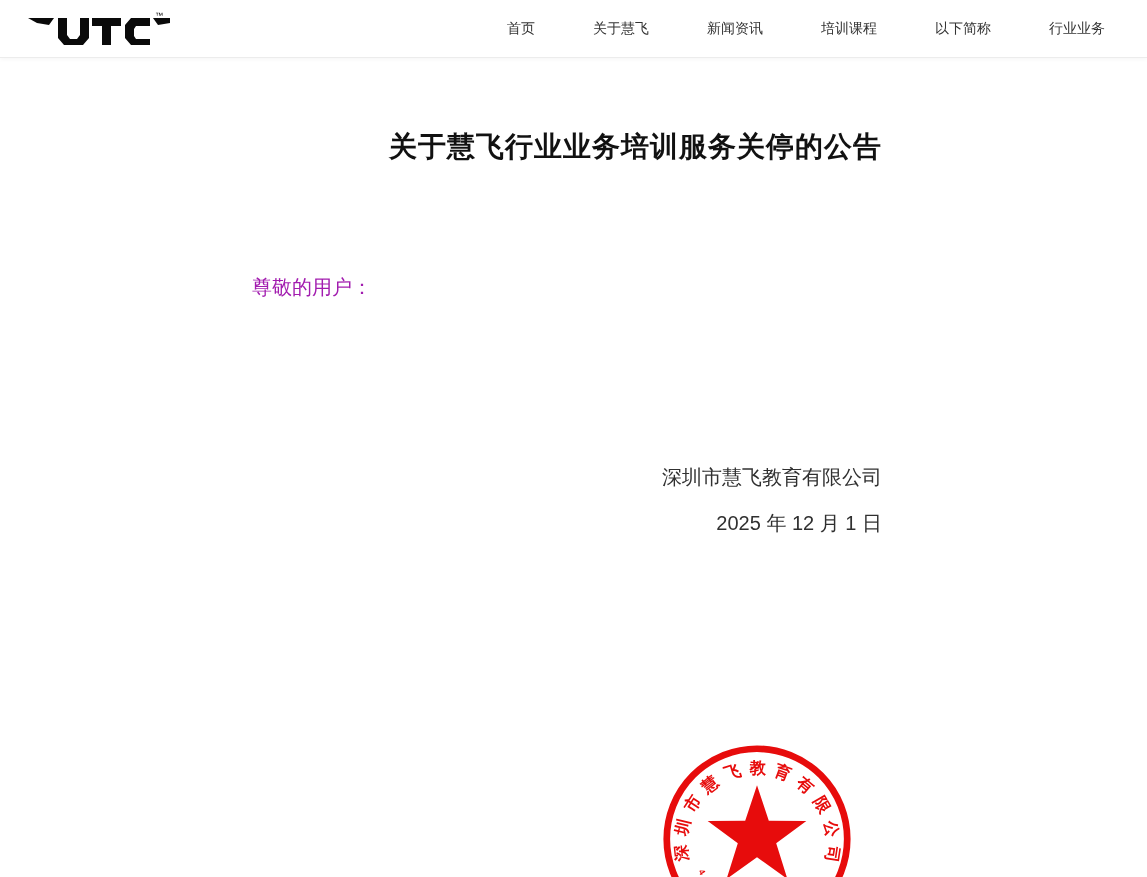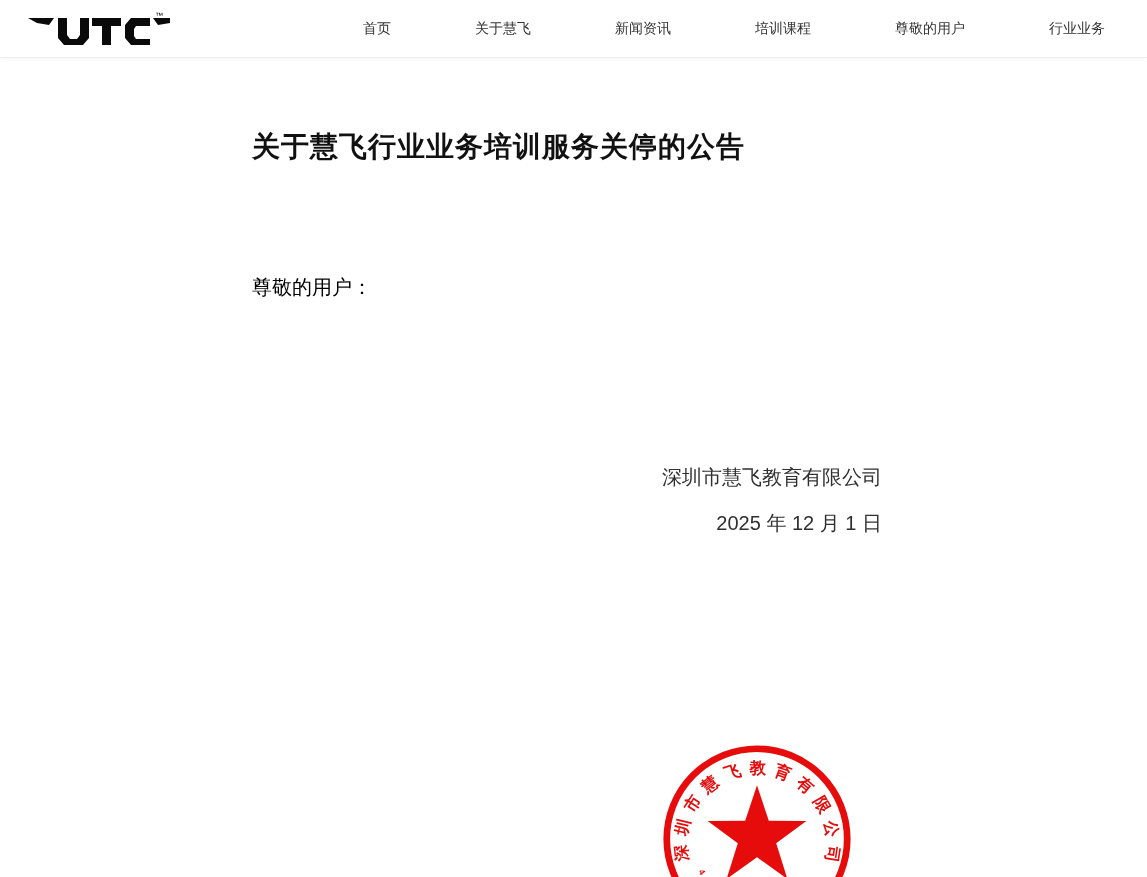--- a/index.html
+++ b/index.html
@@ -14,51 +14,51 @@
     display: flex;
     align-items: center;
     justify-content: space-between;
     padding: 0 42px 0 28px;
     border-bottom: 1px solid #ececec;
     box-shadow: 0 2px 4px rgba(0,0,0,0.03);
     z-index: 5;
   }
   .logo { display: flex; align-items: flex-start; cursor: pointer; }
   .logo svg { display: block; }
-  .nav { display: flex; align-items: flex-end; gap: 84px; }
+  .nav { display: flex; align-items: flex-end; gap: 58px; }
   .nav-item {
     font-size: 14px;
     color: #333333;
     cursor: pointer;
     white-space: nowrap;
   }
 
   
   .main { position: relative; width: 100%; height: 819px; background: #ffffff; }
   .article {
     position: absolute;
     left: 252px;
     top: 0;
     width: 630px;
   }
   .notice-title {
     margin-top: 70px;
-    text-align: left;
+    text-align: right;
     font-size: 28px;
     font-weight: bold;
     color: #111111;
     letter-spacing: 1px;
     white-space: nowrap;
   }
   .notice-body {
     margin-top: 98px;
     width: 588px;
     font-size: 20px;
     line-height: 47px;
-    color: #000000;
+    color: #a21caf;
     text-align: justify;
   }
   .salutation { text-indent: 0; }
   .para { text-indent: 2em; }
   .para .bold { font-weight: bold; }
   .signature {
     margin-top: 143px;
     width: 630px;
     text-align: right;
     font-size: 20px;
@@ -95,21 +95,21 @@
 
       <polygon points="125,8 151,8 142,13 130,15" fill="#0a0a0a"></polygon>
       <text x="127" y="8" font-size="8" fill="#0a0a0a">™</text>
     </svg>
   </div>
   <div class="nav">
     <span class="nav-item">首页</span>
     <span class="nav-item">关于慧飞</span>
     <span class="nav-item">新闻资讯</span>
     <span class="nav-item">培训课程</span>
-    <span class="nav-item">尊敬的用户</span>
+    <span class="nav-item">以下简称</span>
     <span class="nav-item">行业业务</span>
   </div>
 </div>
 
 <div class="main">
   <div class="article">
     <div class="notice-title">关于慧飞行业业务培训服务关停的公告</div>
 
     <div class="notice-body">
       <p class="salutation">尊敬的用户：</p>

